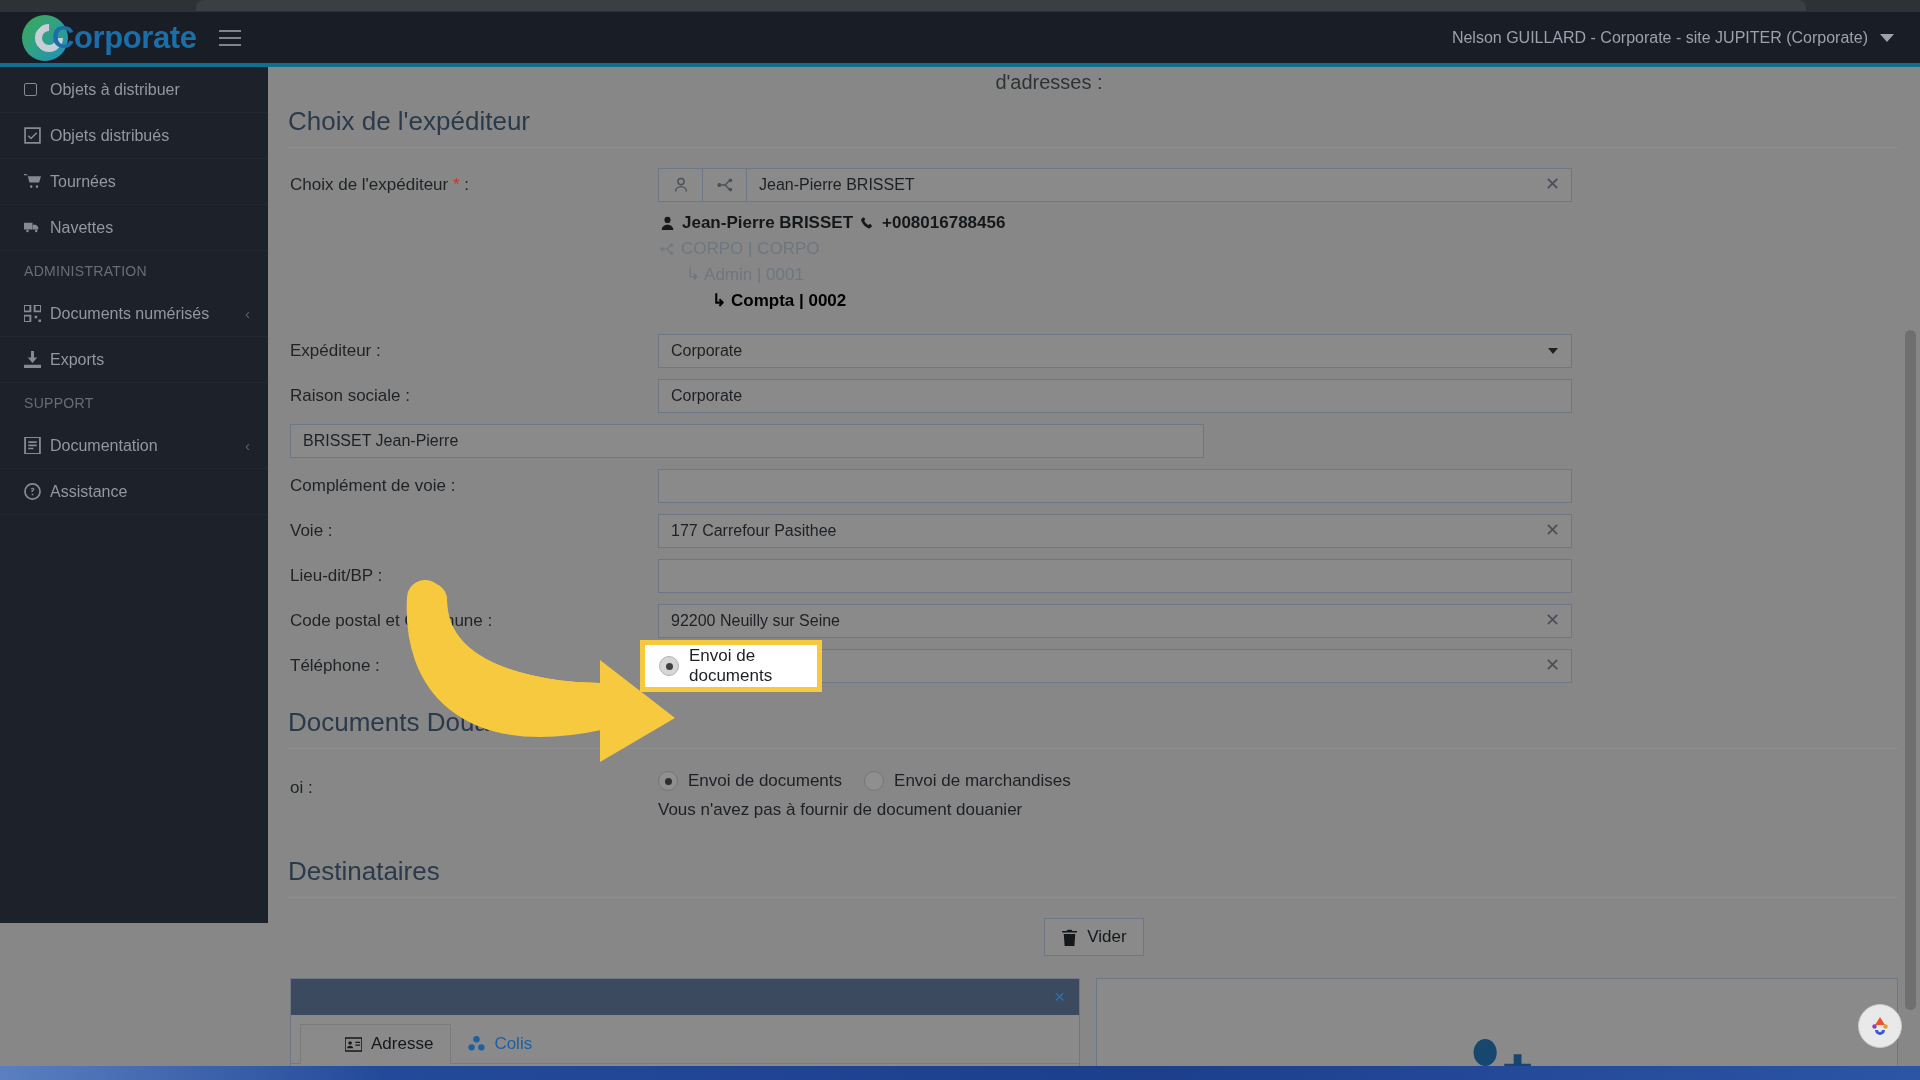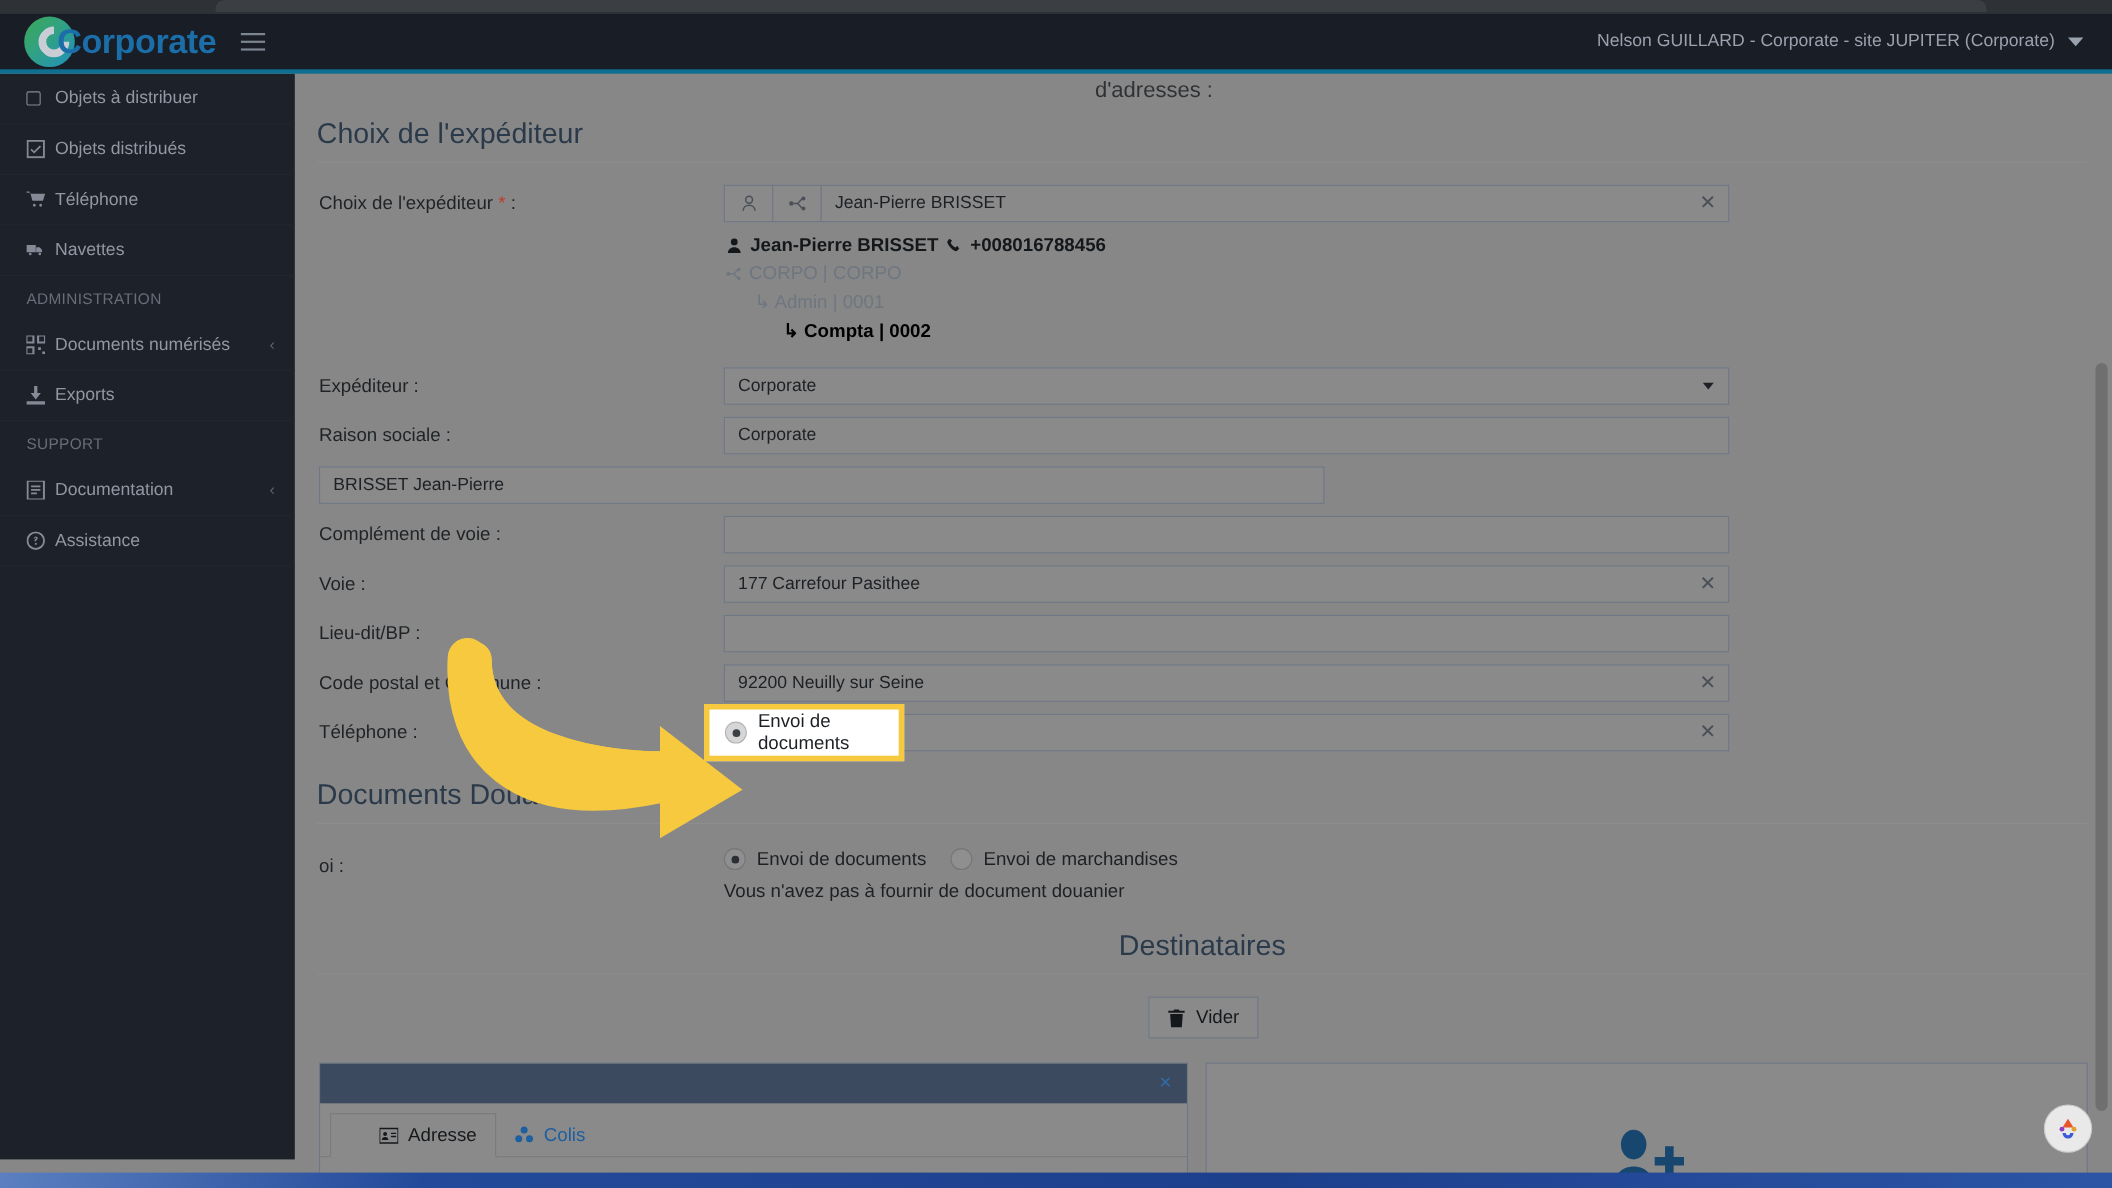--- a/index.html
+++ b/index.html
@@ -92,21 +92,21 @@
   .caret-down {
     width: 0; height: 0;
     border-left: 7px solid transparent;
     border-right: 7px solid transparent;
     border-top: 8px solid #9aa2ae;
   }
 
   
   #sidebar {
     position: absolute; top: 67px; left: 0;
-    width: 268px; height: 987px;
+    width: 268px; height: 856px;
     background: #1d2129;
     z-index: 20;
   }
   .side-item {
     height: 46px;
     display: flex; align-items: center;
     padding: 0 18px 0 24px;
     color: #9198a3; font-size: 16px;
     border-bottom: 1px solid #23272f;
     cursor: pointer;
@@ -404,21 +404,21 @@
       </span>
       <span class="si-label">Objets distribués</span>
     </div>
 
     <div class="side-item">
       <span class="si-icon">
         <svg class="si" viewBox="0 0 16 16">
             <path d="M0 1h2.6l.5 2H16l-1.8 6H5.2L4.6 7 3.6 3 3.2 2H0zM5.6 12.8a1.2 1.2 0 102.4 0 1.2 1.2 0 10-2.4 0zM11 12.8a1.2 1.2 0 102.4 0 1.2 1.2 0 10-2.4 0z"></path>
           </svg>
       </span>
-      <span class="si-label">Téléphone</span>
+      <span class="si-label">Tournées</span>
     </div>
 
     <div class="side-item">
       <span class="si-icon">
         <svg class="si" viewBox="0 0 18 16">
             <path d="M0 3h9v7H0zM9.4 5h3.2l2.4 2.6V10H9.4zM2.4 11.6a1.3 1.3 0 102.6 0 1.3 1.3 0 10-2.6 0zM11.6 11.6a1.3 1.3 0 102.6 0 1.3 1.3 0 10-2.6 0z"></path>
           </svg>
       </span>
       <span class="si-label">Navettes</span>
     </div>
@@ -583,21 +583,21 @@
             </div>
             <div class="radio-box">
               <span class="radio-circle"></span>
               <span class="radio-label">Envoi de marchandises</span>
             </div>
           </div>
           <div class="hint-text">Vous n'avez pas à fournir de document douanier</div>
         </div>
       </div>
 
-      <h2 class="section" style="margin-top:24px;text-align:center;">Destinataires</h2>
+      <h2 class="section" style="margin-top:36px;">Destinataires</h2>
 
       <div class="btn-row">
         <div class="btn-group">
           <button class="btn">
             <svg viewBox="0 0 16 16">
                 <path d="M6 .6h4l.6 1.2H15v1.6H1V1.8h4.4zM2.6 4.6h10.8L12.6 16H3.4z"></path>
               </svg>
             <span>Vider</span>
           </button>
         </div>

